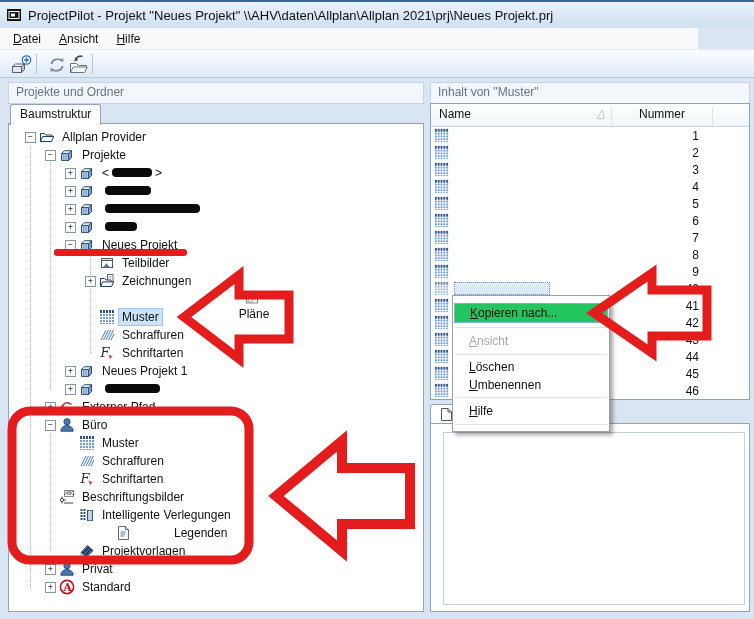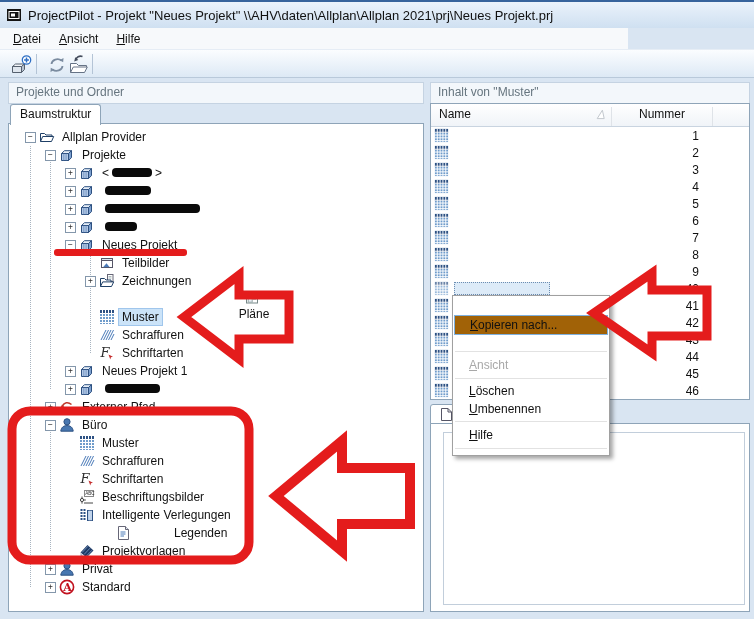--- a/index.html
+++ b/index.html
@@ -6,21 +6,21 @@
   #window{position:relative;width:754px;height:619px;background:#d9e5f2;overflow:hidden;
           outline:1px solid #87a6c8;}
   
   .titlebar{position:absolute;left:0;top:0;width:754px;height:28px;
     background:linear-gradient(#eaf2fb,#cfe0f1);border-top:2px solid #36639c;
     display:flex;align-items:center;gap:6px;padding-left:6px;box-sizing:border-box;}
   .titlebar .ttl{font-size:13px;color:#111;white-space:nowrap;overflow:hidden;}
   .ic16{width:16px;height:16px;flex:none;display:inline-block;}
   .ic16 svg,.ic24 svg{width:100%;height:100%;display:block;}
   
-  .menubar{position:absolute;left:0;top:28px;width:628px;height:21px;background:#f7f9fb;
+  .menubar{position:absolute;left:0;top:28px;width:698px;height:21px;background:#f7f9fb;
     display:flex;align-items:center;padding-left:4px;box-sizing:border-box;font-size:12px;}
   .mb-item{padding:2px 9px;color:#111;}
   
   .toolbar{position:absolute;left:0;top:49px;width:754px;height:29px;
     background:linear-gradient(#fbfdff,#dde9f5);border-top:1px solid #e6edf5;
     border-bottom:1px solid #b9c9da;box-sizing:border-box;}
   .tb{position:absolute;top:2px;width:26px;height:24px;border:0;background:transparent;padding:1px;}
   .ic24{width:24px;height:24px;display:block;}
   .tb-sep{position:absolute;top:4px;width:1px;height:20px;background:#b4c4d6;}
   
@@ -63,21 +63,21 @@
     display:flex;align-items:center;justify-content:center;}
   .bpanel{position:absolute;left:430px;top:423px;width:320px;height:189px;background:#fff;
     border:1px solid #8ea4b8;box-sizing:border-box;}
   .binner{position:absolute;left:12px;top:8px;right:4px;bottom:6px;border:1px solid #c2cedb;background:#fff;}
   
   .cmenu{position:absolute;left:452px;top:295px;width:158px;background:#fff;
     border:1px solid #a0a0a0;box-shadow:3px 3px 4px rgba(0,0,0,.35);z-index:50;
     box-sizing:border-box;padding:3px 0;font-size:12px;}
   .cm-item{height:20px;line-height:20px;padding-left:16px;color:#111;position:relative;}
   .cm-item.small{height:18px;line-height:18px;}
-  .cm-item.hi{background:#a16207;outline:1px solid #7fb0de;outline-offset:-1px;margin:16px 1px;}
+  .cm-item.hi{background:#22c55e;outline:1px solid #7fb0de;outline-offset:-1px;margin:4px 1px;}
   .cm-item.dis{color:#a8a8a8;}
   .cm-sep{height:1px;background:#e2e2e2;margin:3px 2px;}
   u{text-decoration:underline;}
   
   #overlay{position:absolute;left:0;top:0;width:754px;height:619px;z-index:100;pointer-events:none;}
 </style>
 </head>
 <body>
 
 <div id="window">
@@ -371,21 +371,21 @@
         <div class="trow" style="padding-left: 56px;">
           <span class="exp-gap"></span>
           <span class="ic16">
             <svg viewBox="0 0 16 16">
               <text x="1.5" y="12" font-family="DejaVu Serif,serif" font-style="italic" font-size="13" fill="#2e2e2e">F</text>
               <path d="M9.5 9.5l4.5 2.2-2.1.6-.6 2.1z" fill="#c42b2b"></path>
             </svg>
           </span>
           <span class="tlabel">Schriftarten</span>
         </div>
-        <div class="trow" style="padding-left: 56px;">
+        <div class="trow" style="padding-left: 36px;">
           <span class="exp-gap"></span>
           <span class="ic16">
             <svg viewBox="0 0 16 16">
               <rect x="5.5" y="1.5" width="9" height="6" fill="#fff" stroke="#888"></rect>
               <text x="6.2" y="6.4" font-size="4.6" font-family="Liberation Sans,sans-serif" fill="#333">ABC</text>
               <circle cx="3" cy="11" r="1.6" fill="none" stroke="#444"></circle>
               <path d="M3 7.5v2M3 12.6v2M4.6 11h2.2M5 14h9" stroke="#444"></path>
             </svg>
           </span>
           <span class="tlabel">Beschriftungsbilder</span>

